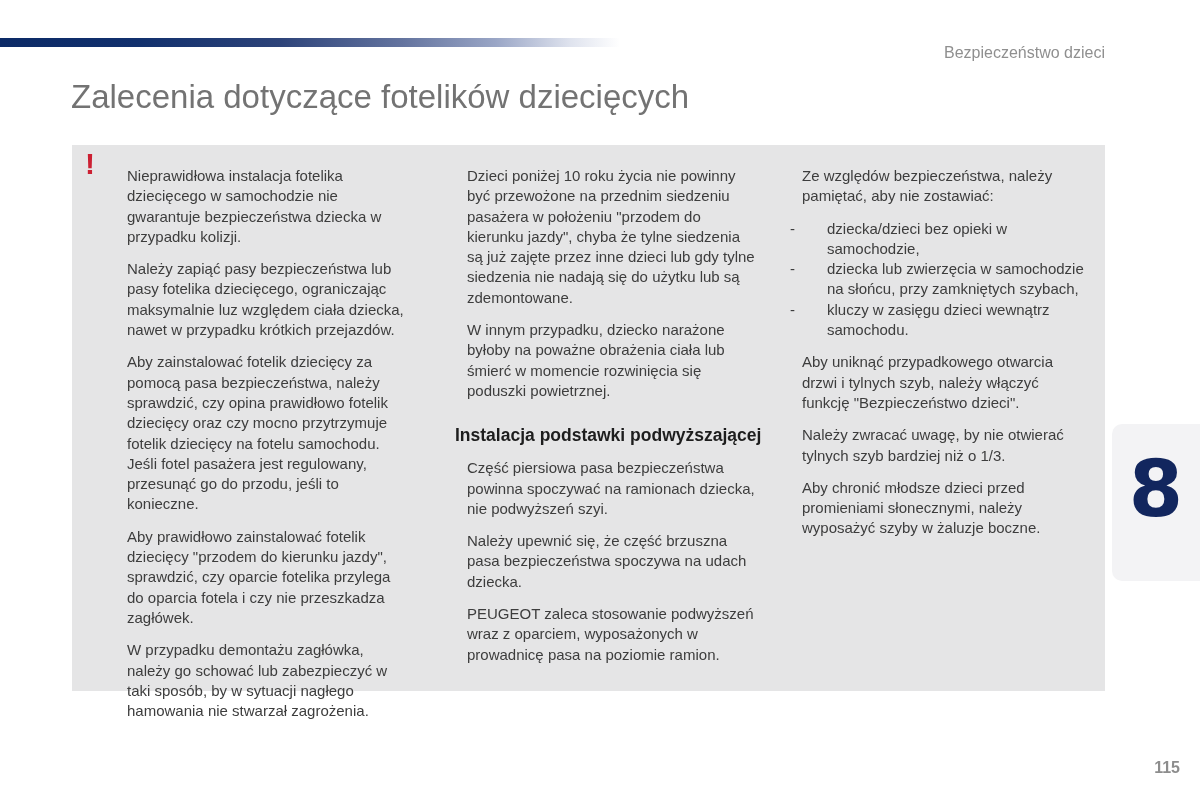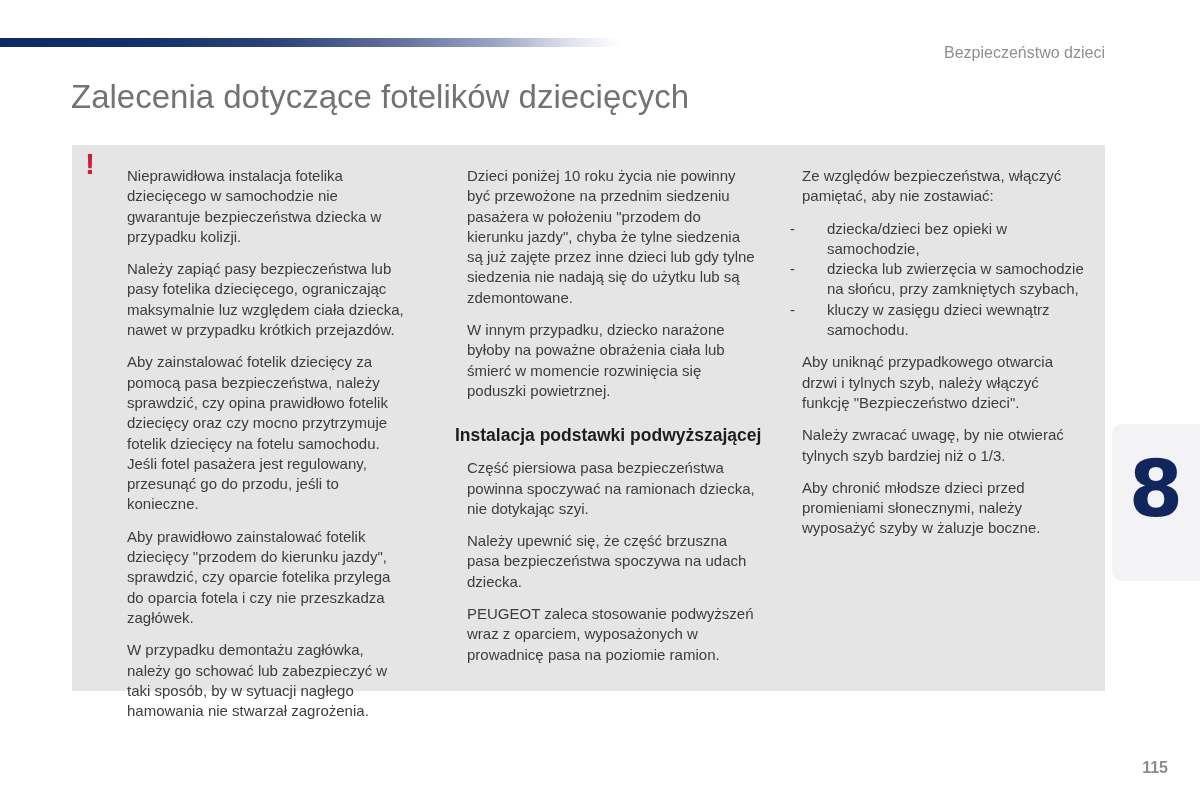--- a/index.html
+++ b/index.html
@@ -87,21 +87,21 @@
     left: 0; right: 0; top: 26px;
     text-align: center;
     font-family: "DejaVu Sans", sans-serif;
     font-size: 78px;
     font-weight: bold;
     line-height: 1;
     color: #12265e;
   }
   .page-number {
     position: absolute;
-    top: 759px; right: 32px;
+    top: 759px; right: 20px;
     font-size: 16px;
     font-weight: bold;
     color: #8d8d8d;
   }
 </style>
 </head>
 <body>
 
 <div class="page">
 
@@ -120,27 +120,27 @@
       <p>Należy zapiąć pasy bezpieczeństwa lub pasy fotelika dziecięcego, ograniczając maksymalnie luz względem ciała dziecka, nawet w przypadku krótkich przejazdów.</p>
       <p>Aby zainstalować fotelik dziecięcy za pomocą pasa bezpieczeństwa, należy sprawdzić, czy opina prawidłowo fotelik dziecięcy oraz czy mocno przytrzymuje fotelik dziecięcy na fotelu samochodu. Jeśli fotel pasażera jest regulowany, przesunąć go do przodu, jeśli to konieczne.</p>
       <p>Aby prawidłowo zainstalować fotelik dziecięcy "przodem do kierunku jazdy", sprawdzić, czy oparcie fotelika przylega do oparcia fotela i czy nie przeszkadza zagłówek.</p>
       <p>W przypadku demontażu zagłówka, należy go schować lub zabezpieczyć w taki sposób, by w sytuacji nagłego hamowania nie stwarzał zagrożenia.</p>
     </div>
 
     <div class="col col-2">
       <p>Dzieci poniżej 10 roku życia nie powinny być przewożone na przednim siedzeniu pasażera w położeniu "przodem do kierunku jazdy", chyba że tylne siedzenia są już zajęte przez inne dzieci lub gdy tylne siedzenia nie nadają się do użytku lub są zdemontowane.</p>
       <p>W innym przypadku, dziecko narażone byłoby na poważne obrażenia ciała lub śmierć w momencie rozwinięcia się poduszki powietrznej.</p>
       <p class="subheading">Instalacja podstawki podwyższającej</p>
-      <p>Część piersiowa pasa bezpieczeństwa powinna spoczywać na ramionach dziecka, nie dotykając szyi.</p>
+      <p>Część piersiowa pasa bezpieczeństwa powinna spoczywać na ramionach dziecka, nie podwyższeń szyi.</p>
       <p>Należy upewnić się, że część brzuszna pasa bezpieczeństwa spoczywa na udach dziecka.</p>
       <p>PEUGEOT zaleca stosowanie podwyższeń wraz z oparciem, wyposażonych w prowadnicę pasa na poziomie ramion.</p>
     </div>
 
     <div class="col col-3">
-      <p>Ze względów bezpieczeństwa, włączyć pamiętać, aby nie zostawiać:</p>
+      <p>Ze względów bezpieczeństwa, należy pamiętać, aby nie zostawiać:</p>
       <div class="bullet">
         <span class="bullet-marker">-</span>
         <span class="bullet-text">dziecka/dzieci bez opieki w samochodzie,</span>
       </div>
       <div class="bullet">
         <span class="bullet-marker">-</span>
         <span class="bullet-text">dziecka lub zwierzęcia w samochodzie na słońcu, przy zamkniętych szybach,</span>
       </div>
       <div class="bullet">
         <span class="bullet-marker">-</span>

